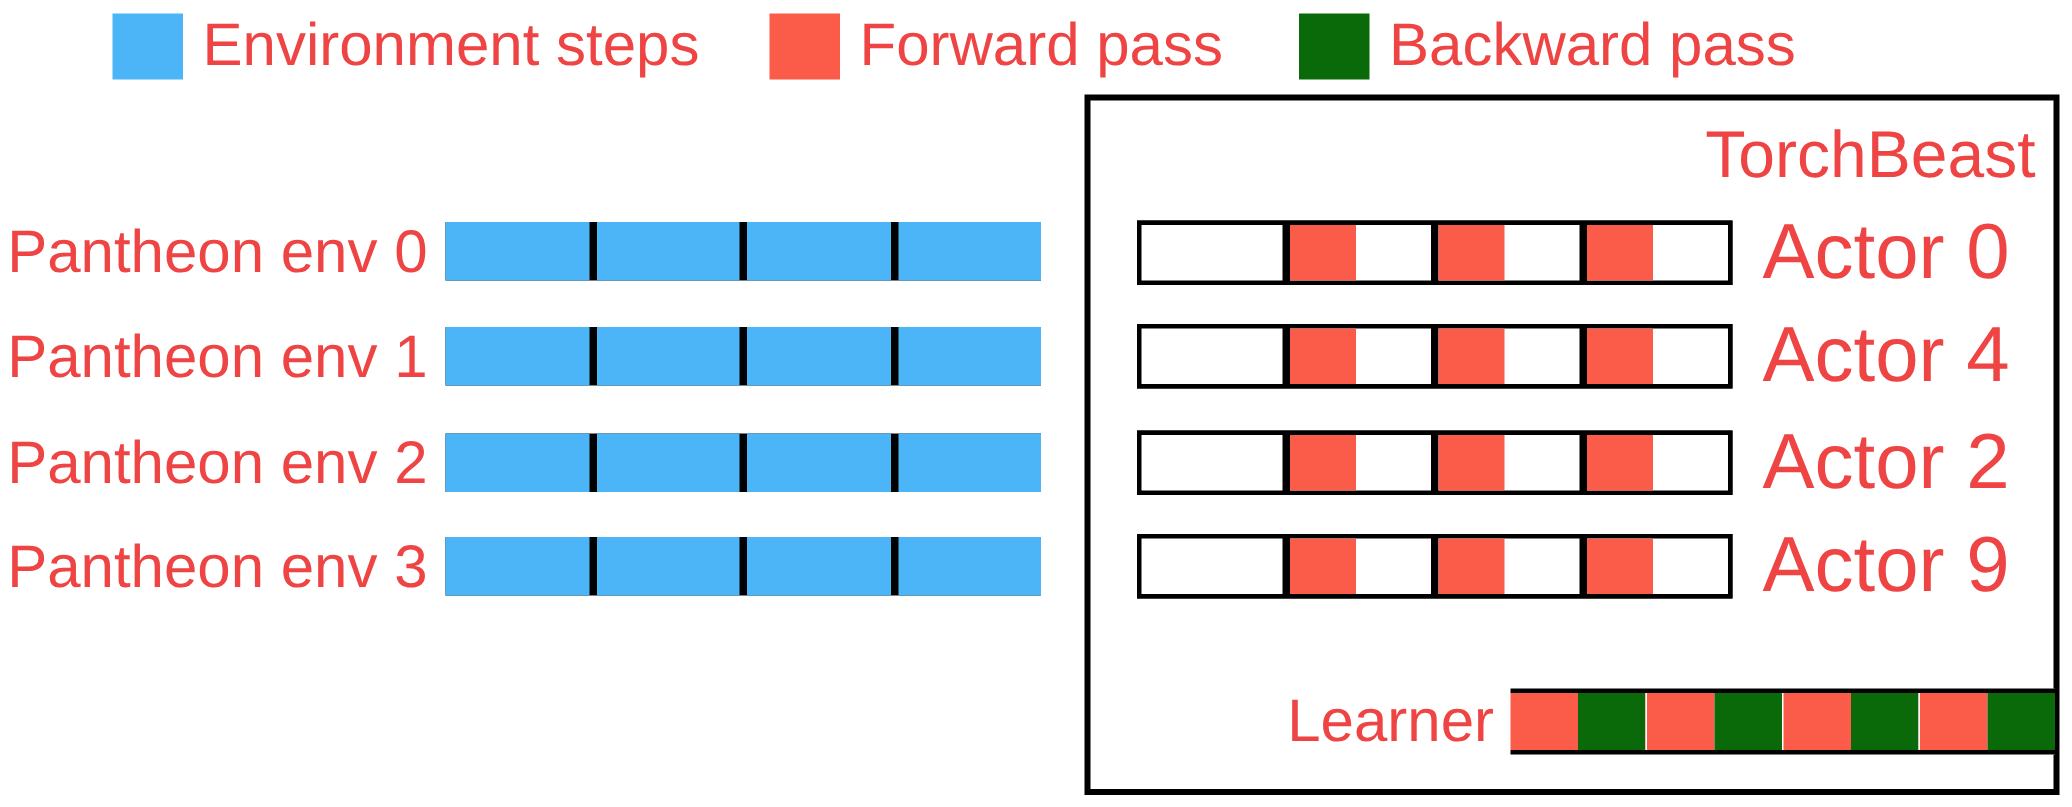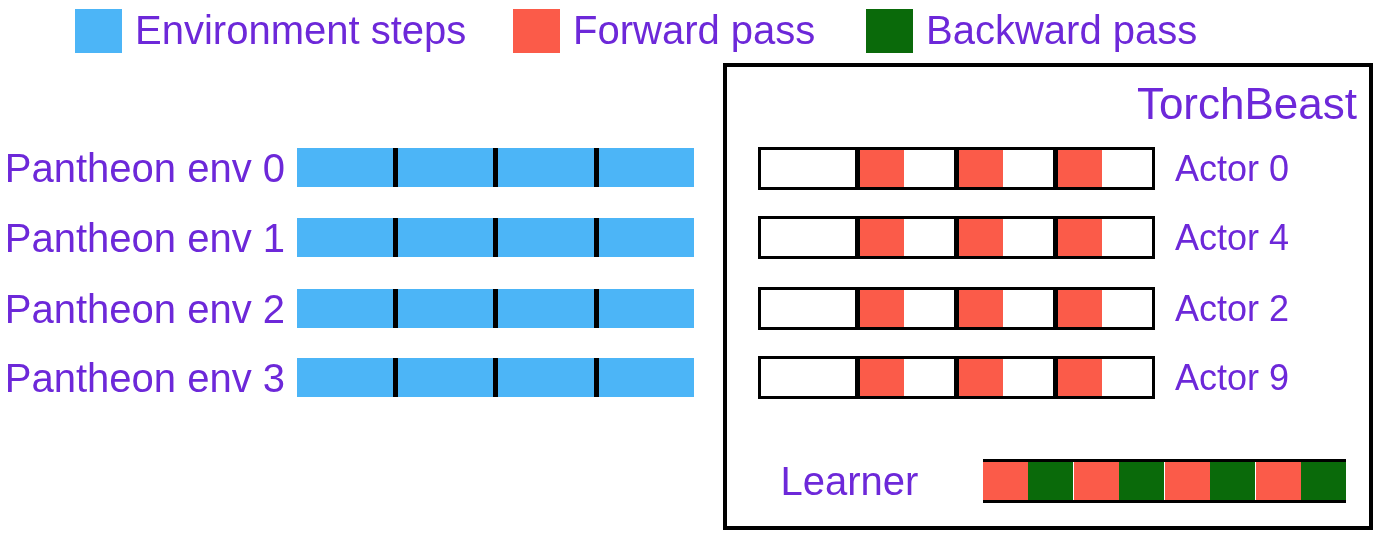--- a/index.html
+++ b/index.html
@@ -1,18 +1,18 @@
 <!DOCTYPE html>
 <html style="--env_blue: #4CB5F7; --fwd_red: #FB5B49; --bwd_green: #0A6A0A; --line_black: #000000;"><head>
 <meta charset="utf-8">
 <style>
   html,body{margin:0;padding:0;background:#ffffff;}
   .canvas{
     position:relative;width:1381px;height:538px;background:#ffffff;
-    font-family:"Liberation Sans","DejaVu Sans",sans-serif;color:#6d28d9;overflow:hidden;
+    font-family:"Liberation Sans","DejaVu Sans",sans-serif;color:#ef4444;overflow:hidden;
   }
   
   .legend-item{position:absolute;top:8px;display:flex;align-items:center;height:45px;}
   .legend-item .swatch{width:47px;height:44px;flex:none;}
   .legend-item .lg-label{margin-left:13px;font-size:40px;line-height:45px;white-space:nowrap;}
   .sw-env{background:var(--env_blue);}
   .sw-fwd{background:var(--fwd_red);}
   .sw-bwd{background:var(--bwd_green);}
   
   .prow{position:absolute;left:0;height:39px;display:flex;align-items:center;}
@@ -21,24 +21,24 @@
   .env-bar .seg{flex:1;background:var(--env_blue);}
   
   .tb-box{position:absolute;left:723px;top:63px;width:650px;height:467px;
     border:4px solid var(--line_black);box-sizing:border-box;background:#fff;}
   .tb-title{position:absolute;top:14px;right:12px;font-size:44px;line-height:45px;white-space:nowrap;}
   .arow{position:absolute;display:flex;align-items:center;height:43px;}
   .actor-bar{margin-left:31px;width:397px;height:43px;box-sizing:border-box;
     border:3px solid var(--line_black);background:var(--line_black);display:flex;gap:5px;}
   .actor-bar .aseg{flex:1;background:#fff;display:flex;}
   .actor-bar .fwd{width:44px;height:100%;background:var(--fwd_red);flex:none;}
-  .arow .a-label{margin-left:20px;font-size:36px;line-height:43px;white-space:nowrap;}
+  .arow .a-label{margin-left:20px;font-size:52px;line-height:43px;white-space:nowrap;}
   
   .lrow{position:absolute;top:392px;left:0;height:44px;display:flex;align-items:center;}
-  .lrow .l-label{width:245px;text-align:center;font-size:40px;line-height:44px;white-space:nowrap;}
+  .lrow .l-label{width:245px;text-align:right;font-size:40px;line-height:44px;white-space:nowrap;padding-left:24px;}
   .learner-bar{margin-left:11px;width:363px;height:44px;box-sizing:border-box;
     border-top:3px solid var(--line_black);border-bottom:3px solid var(--line_black);
     display:flex;background:#fff;}
   .learner-bar .cell{flex:1;height:100%;}
   .learner-bar .cell.forward{background:var(--fwd_red);}
   .learner-bar .cell.backward{background:var(--bwd_green);}
   .learner-bar .cell.forward:not(:first-child){border-left:1px solid #fff;box-sizing:border-box;}
 </style>
 </head>
 <body>

